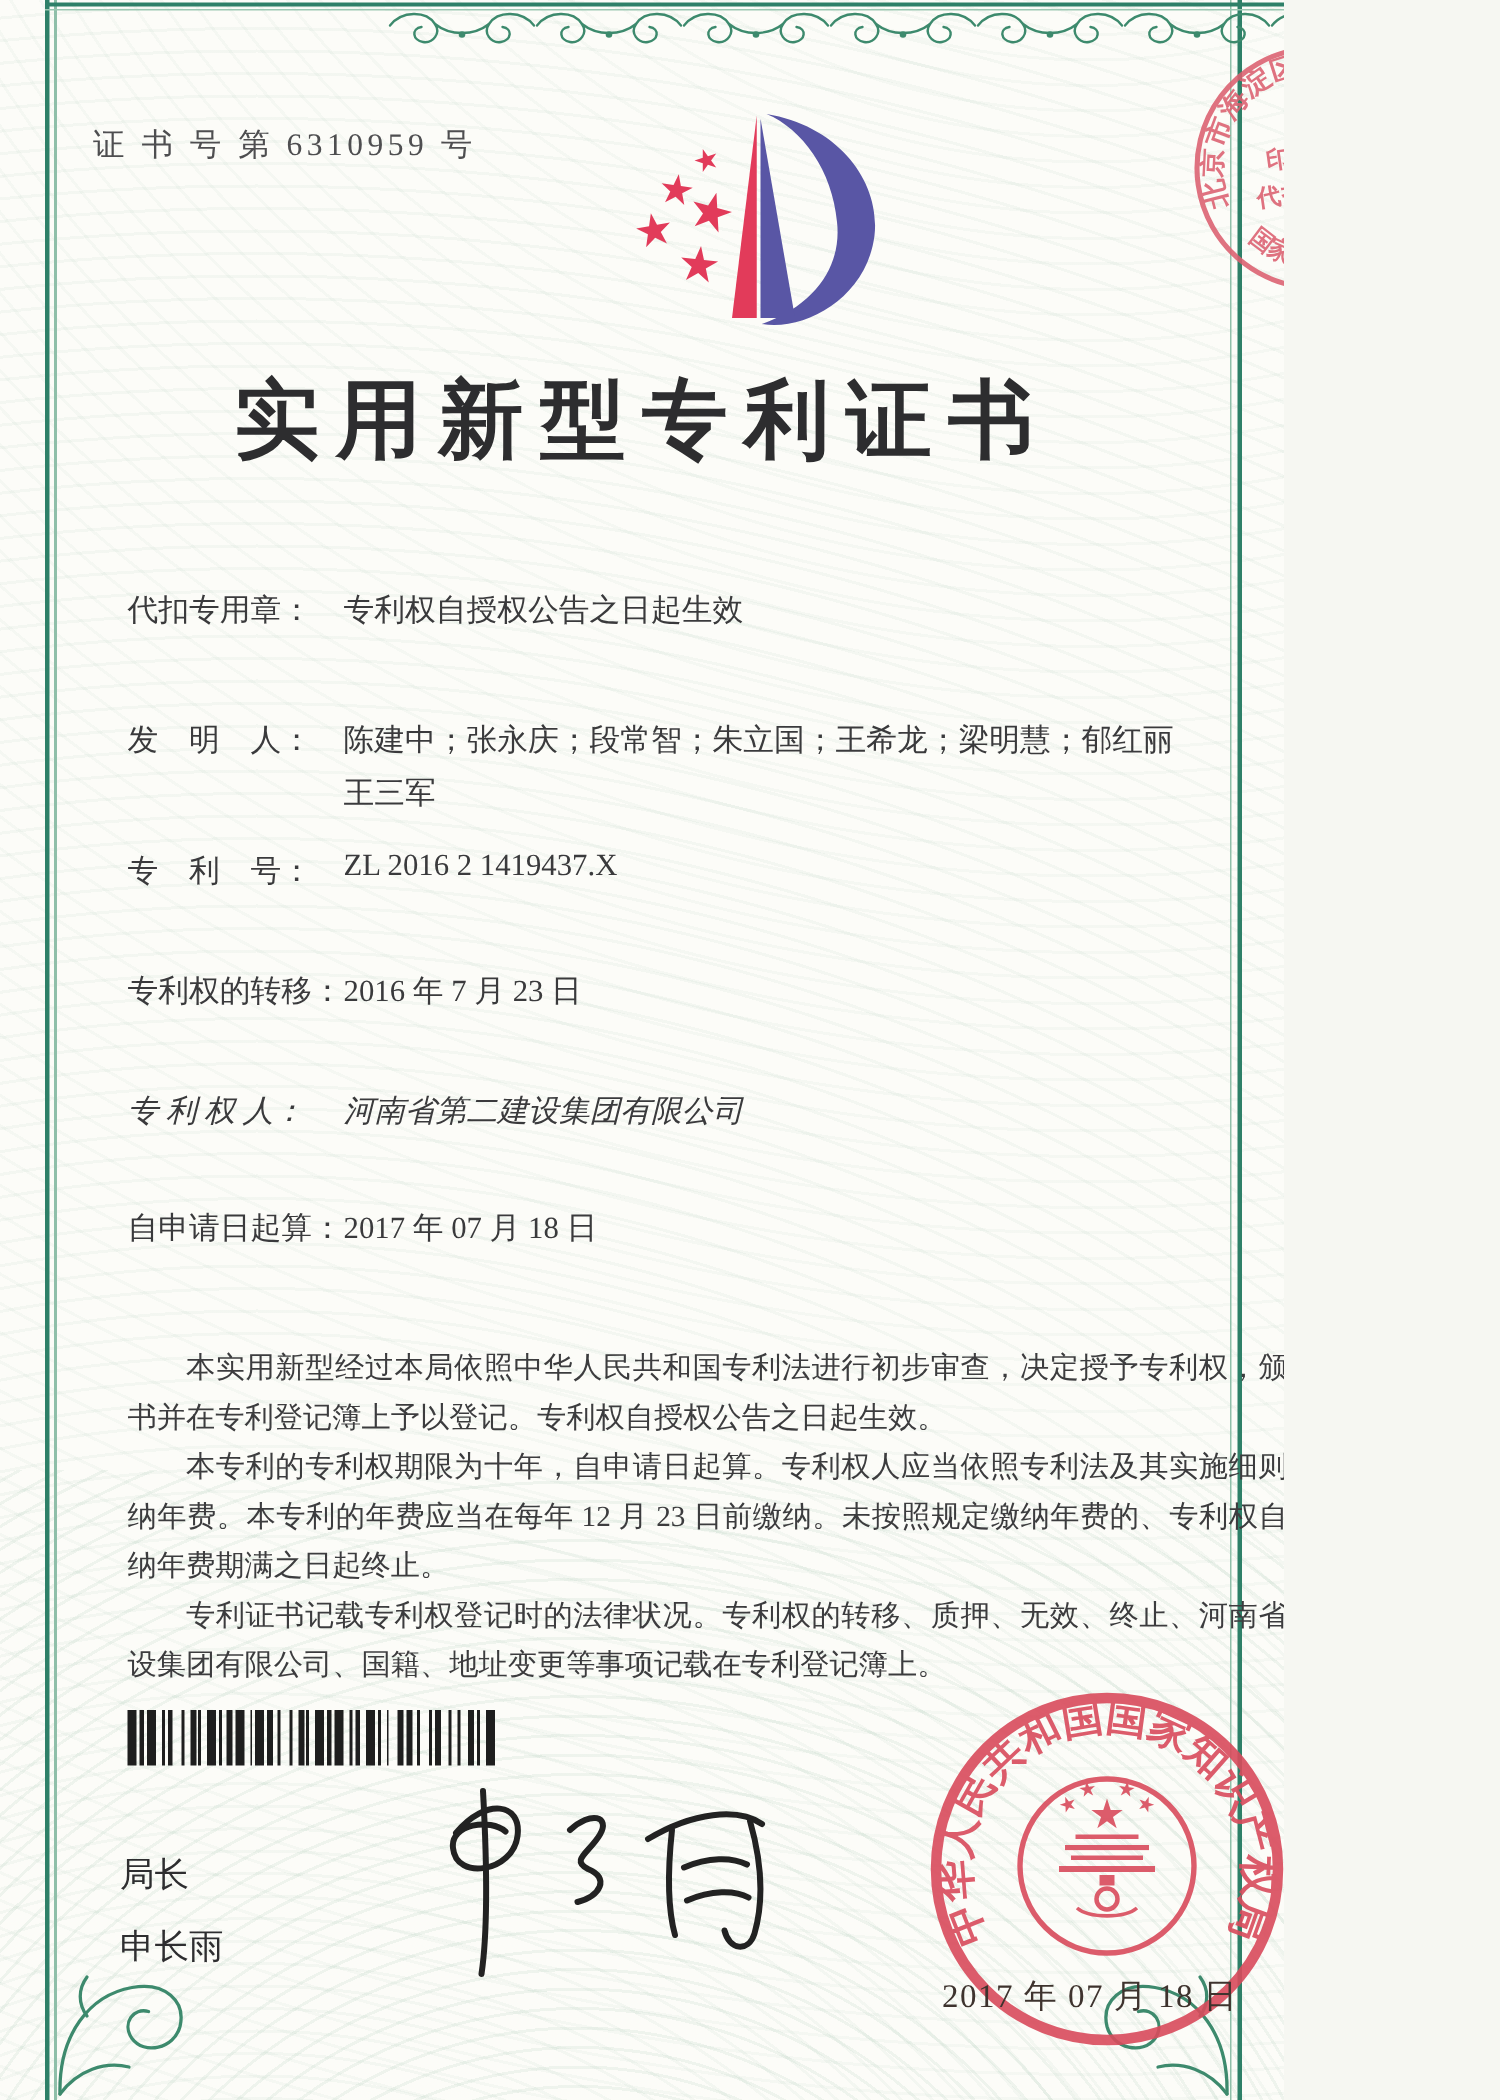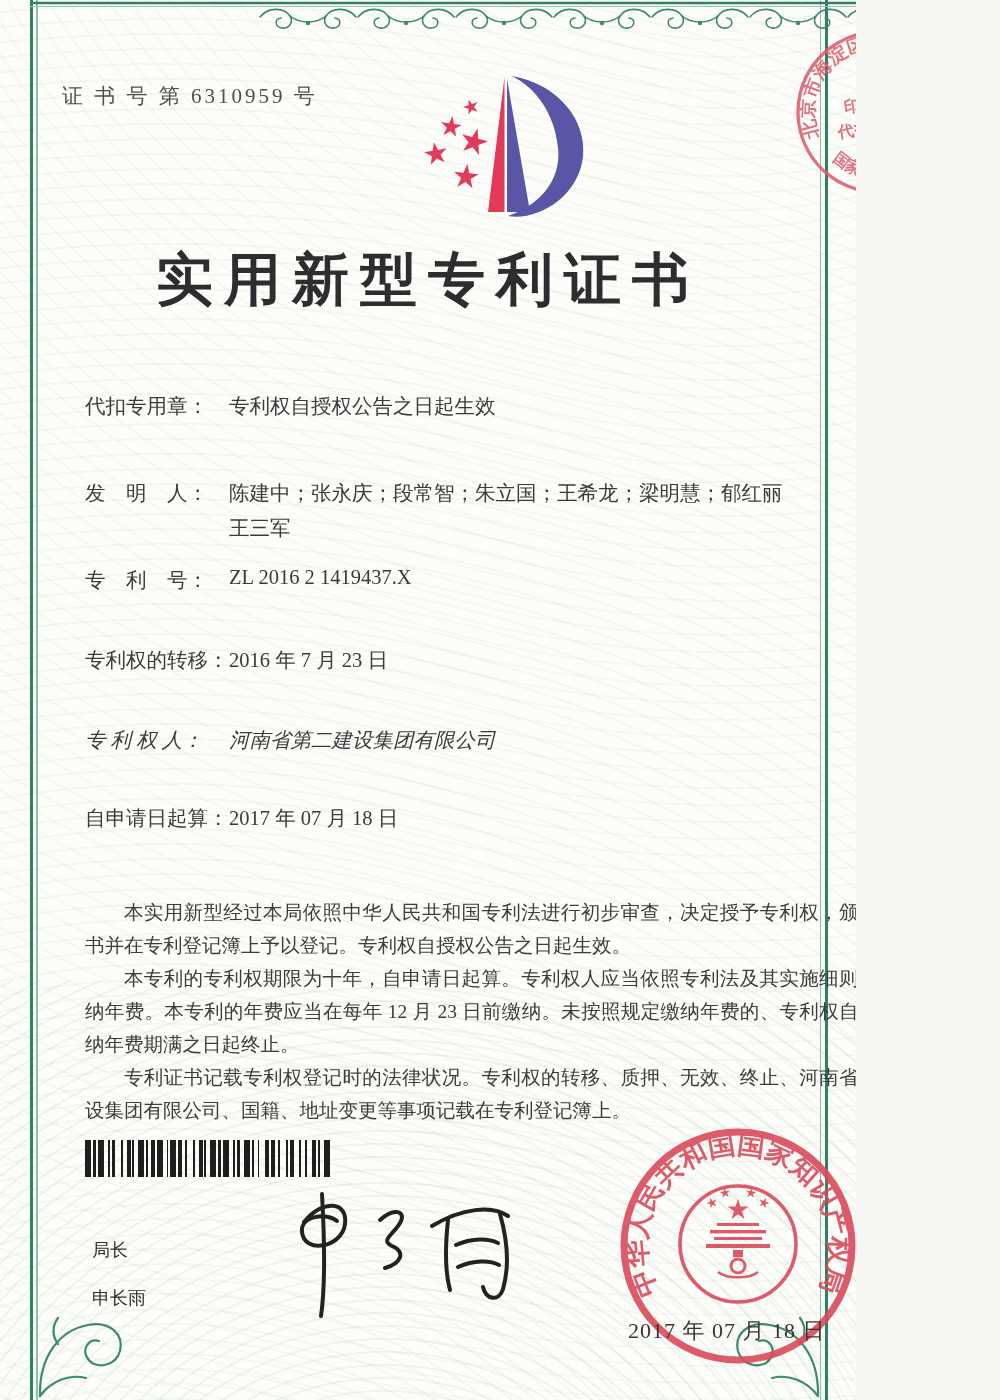--- a/index.html
+++ b/index.html
@@ -50,21 +50,21 @@
   
   .body-text{
     position:absolute;left:85px;top:896px;width:833px;
     font-size:19.5px;line-height:33px;color:#3c3c3e;text-align:justify;
   }
   .body-text p{margin:0;text-indent:2em;}
   
   .barcode{position:absolute;left:85px;top:1140px;height:37px;display:inline-flex;align-items:stretch;}
   .bc-bar{display:inline-block;background:#1e1e1e;height:100%;}
   .bc-gap{display:inline-block;height:100%;}
-  .director{position:absolute;left:92px;top:1226px;font-size:18px;color:#2e2e30;line-height:48px;}
+  .director{position:absolute;left:80px;top:1226px;font-size:23px;color:#2e2e30;line-height:48px;}
   .signature{position:absolute;left:252px;top:1190px;width:272px;height:130px;}
   .seal-bottom{position:absolute;left:614px;top:1122px;width:248px;height:248px;opacity:.9;}
   .seal-date{
     position:absolute;left:628px;top:1316px;width:200px;z-index:5;
     font-size:22px;color:#3e332e;letter-spacing:1px;
   }
   svg text{font-family:"Liberation Serif","DejaVu Serif",serif;}
 </style>
 </head>
 <body>

